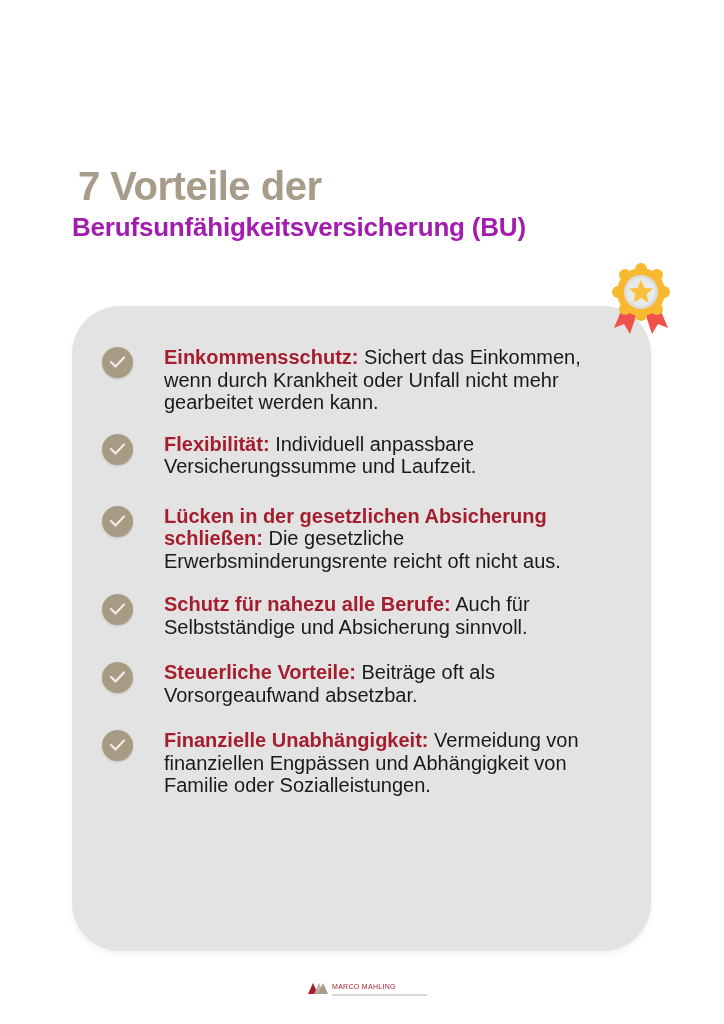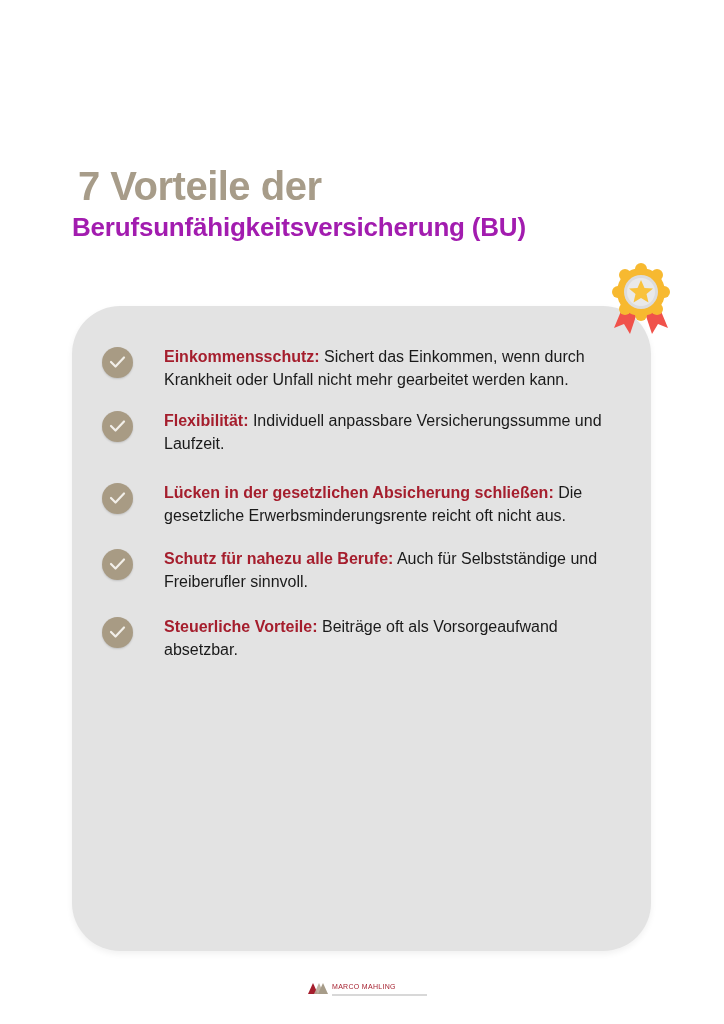--- a/index.html
+++ b/index.html
@@ -58,21 +58,21 @@
       left: 100px;
       top: 346px;
       width: 520px;
       margin: 0;
       padding: 0;
       list-style: none;
     }
     .item {
       position: relative;
       padding-left: 64px;
-      font-size: 16px;
+      font-size: 20px;
       line-height: 22.5px;
       color: #1a1a1a;
     }
     .check {
       position: absolute;
       left: 2px;
       top: 1px;
       width: 31px;
       height: 31px;
       border-radius: 50%;
@@ -165,29 +165,37 @@
         </svg>
     </span>
     <span class="item-title">Lücken in der gesetzlichen Absicherung schließen:</span><span> Die gesetzliche Erwerbsminderungsrente reicht oft nicht aus.</span>
   </li>
   <li class="item" style="margin-bottom:23px;">
     <span class="check">
       <svg width="17" height="14" viewBox="0 0 17 14">
           <path d="M2 7 L6.5 11.5 L15 2.5" stroke="#f2efe9" stroke-width="2.2" fill="none" stroke-linecap="round" stroke-linejoin="round"></path>
         </svg>
     </span>
-    <span class="item-title">Schutz für nahezu alle Berufe:</span><span> Auch für Selbstständige und Freiberufler sinnvoll.</span>
+    <span class="item-title">Schutz für nahezu alle Berufe:</span><span> Auch für Selbstständige und Absicherung sinnvoll.</span>
   </li>
   <li class="item" style="margin-bottom:23px;">
     <span class="check">
       <svg width="17" height="14" viewBox="0 0 17 14">
           <path d="M2 7 L6.5 11.5 L15 2.5" stroke="#f2efe9" stroke-width="2.2" fill="none" stroke-linecap="round" stroke-linejoin="round"></path>
         </svg>
     </span>
     <span class="item-title">Steuerliche Vorteile:</span><span> Beiträge oft als Vorsorgeaufwand absetzbar.</span>
+  </li>
+  <li class="item">
+    <span class="check">
+      <svg width="17" height="14" viewBox="0 0 17 14">
+          <path d="M2 7 L6.5 11.5 L15 2.5" stroke="#f2efe9" stroke-width="2.2" fill="none" stroke-linecap="round" stroke-linejoin="round"></path>
+        </svg>
+    </span>
+    <span class="item-title">Finanzielle Unabhängigkeit:</span><span> Vermeidung von finanziellen Engpässen und Abhängigkeit von Familie oder Sozialleistungen.</span>
   </li>
 </ul>
 
 <div class="footer-logo">
   <svg width="20" height="11" viewBox="0 0 20 11">
     <path d="M0 11 L5 0 L10 11 Z" fill="#a51e2d"></path>
     <path d="M6 11 L11 0 L16 11 Z" fill="#b8ad9c" opacity="0.9"></path>
     <path d="M10 11 L15 0 L20 11 Z" fill="#a79c89"></path>
   </svg>
   <div>

